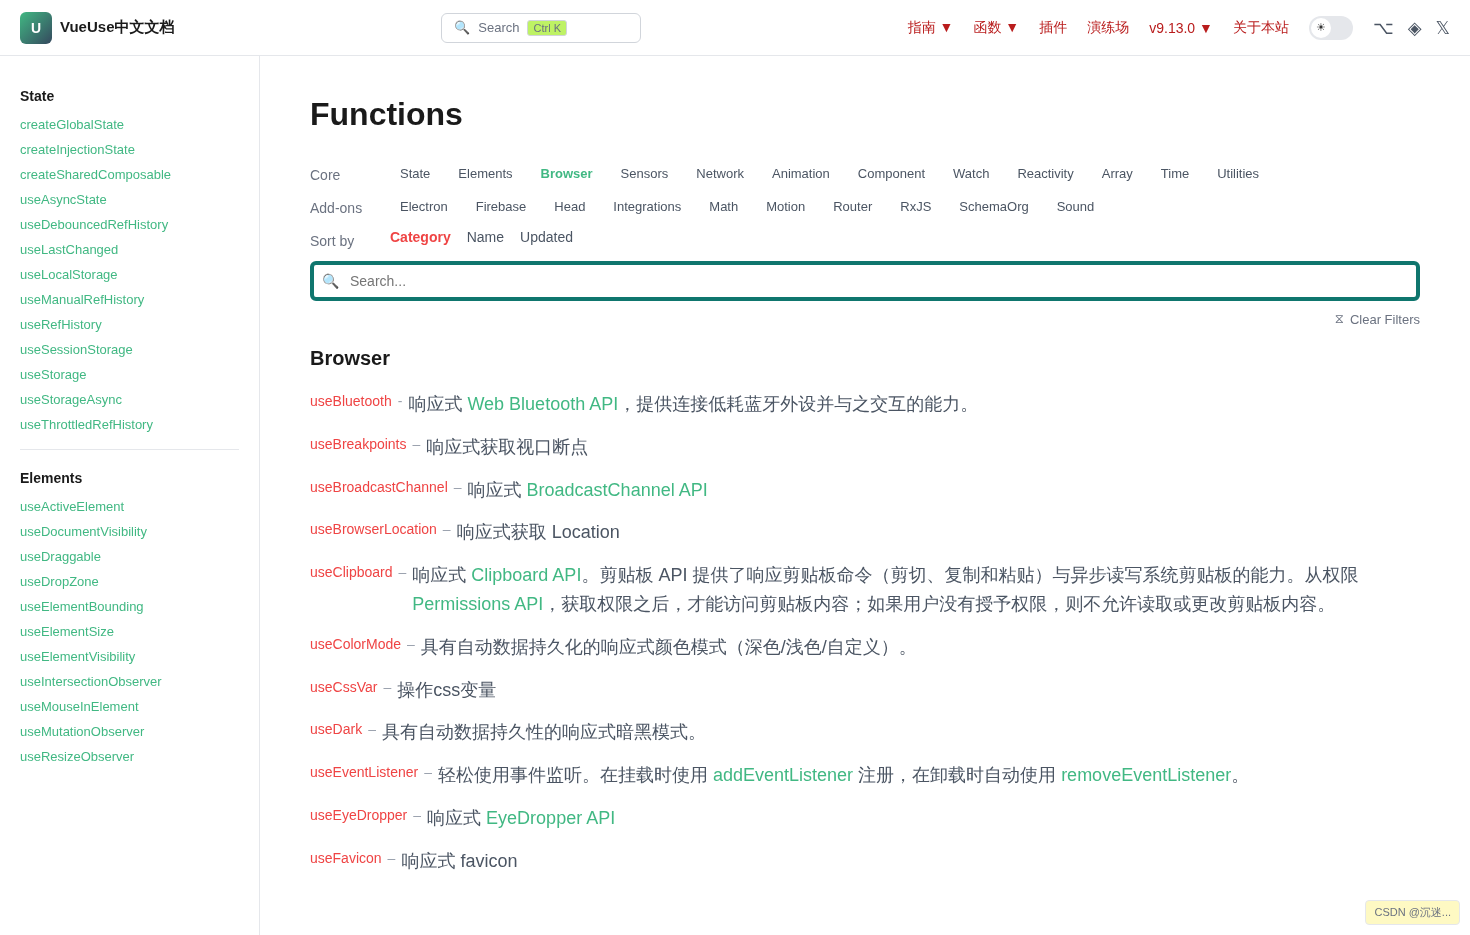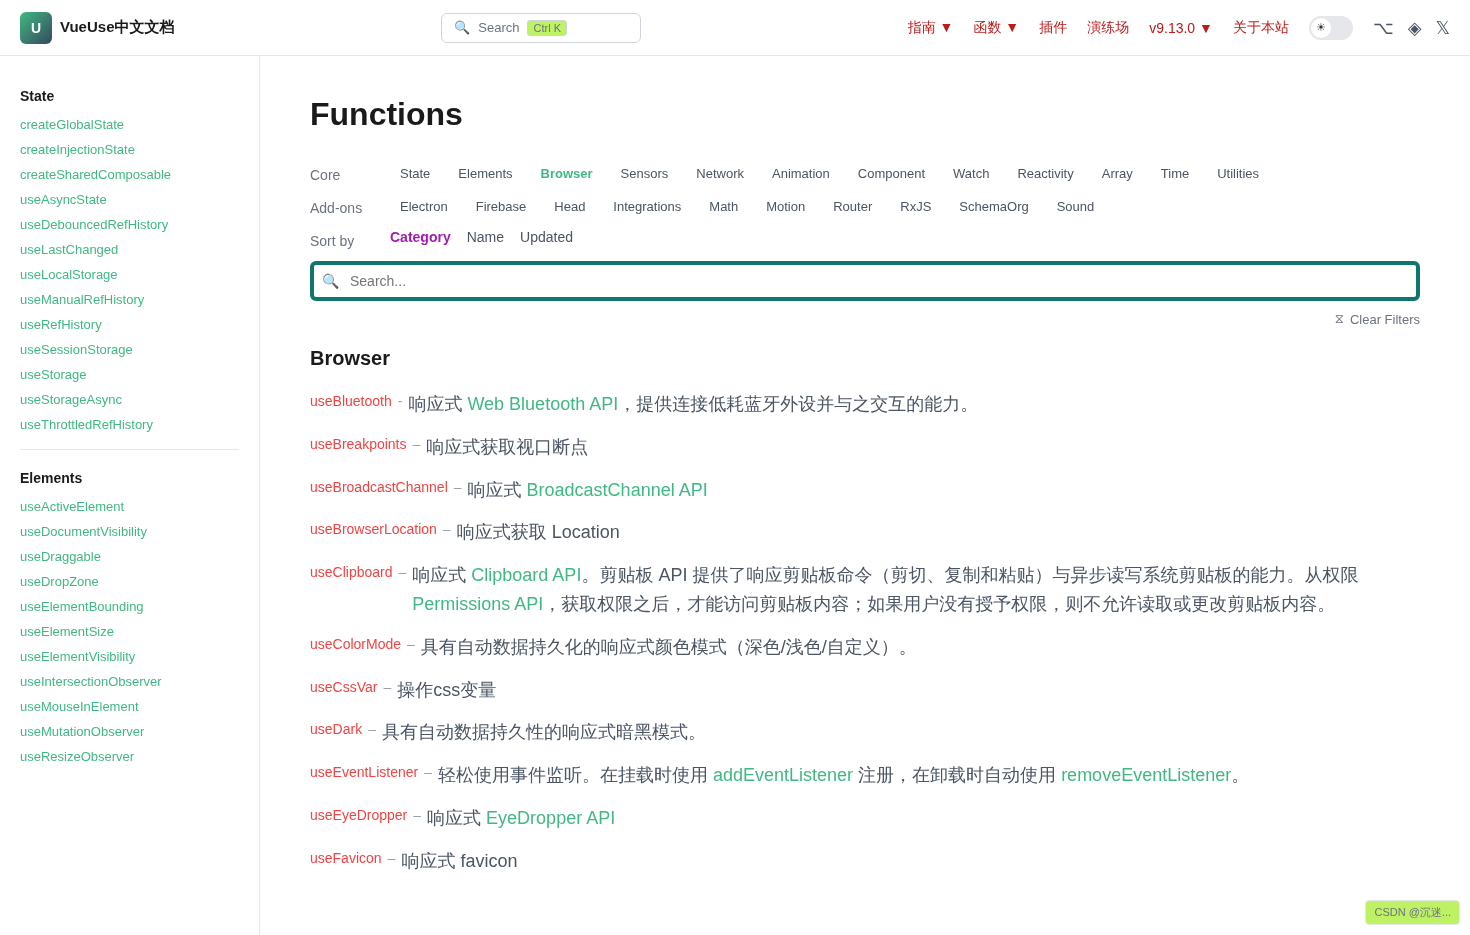--- a/index.html
+++ b/index.html
@@ -33,21 +33,21 @@
     
     .main { flex: 1; overflow-y: auto; padding: 40px 50px; }
     .page-title { font-size: 32px; font-weight: 700; color: #1a1a1a; margin-bottom: 30px; }
     .filter-row { display: flex; align-items: flex-start; margin-bottom: 12px; }
     .filter-label { width: 80px; color: #6b7280; font-size: 14px; padding-top: 4px; flex-shrink: 0; }
     .filter-tags { display: flex; flex-wrap: wrap; gap: 8px; flex: 1; }
     .tag { padding: 3px 10px; border-radius: 4px; font-size: 13px; cursor: pointer; color: #4b5563; }
     .tag.active { color: #41b883; font-weight: 600; }
     .sort-tags { display: flex; gap: 16px; }
     .sort-tag { font-size: 14px; cursor: pointer; color: #4b5563; }
-    .sort-tag.active { color: #a21caf; font-weight: 600; }
+    .sort-tag.active { color: #ef4444; font-weight: 600; }
     
     
     .filter-toggle { display: flex; align-items: center; gap: 8px; margin-right: 20px; cursor: pointer; }
     .toggle-circle { width: 14px; height: 14px; border-radius: 50%; background: #d1d5db; flex-shrink: 0; }
     .toggle-label { font-size: 13px; color: #4b5563; }
     
     
     .search-container { position: relative; margin-bottom: 10px; }
     .content-search { width: 100%; border: 4px solid #0f766e; border-radius: 6px; padding: 8px 12px 8px 36px; font-size: 14px; color: #333; outline: none; }
     .search-icon-inner { position: absolute; left: 12px; top: 50%; transform: translateY(-50%); color: #9ca3af; }
@@ -62,21 +62,21 @@
     .function-sep { color: #9ca3af; margin: 0 6px; }
     .function-desc { color: #4b5563; font-size: 18px; line-height: 1.6; }
     .function-desc a { color: #41b883; text-decoration: none; }
     
     
     ::-webkit-scrollbar { width: 6px; }
     ::-webkit-scrollbar-track { background: transparent; }
     ::-webkit-scrollbar-thumb { background: #d1d5db; border-radius: 3px; }
 
     
-    .csdn-badge { position: fixed; bottom: 10px; right: 10px; background: #bef264; border: 1px solid #e5e7eb; border-radius: 4px; padding: 4px 8px; font-size: 11px; color: #6b7280; }
+    .csdn-badge { position: fixed; bottom: 10px; right: 10px; background: #fef9c3; border: 1px solid #e5e7eb; border-radius: 4px; padding: 4px 8px; font-size: 11px; color: #6b7280; }
   </style>
 </head>
 <body>
 
 <header class="header">
   <div class="header-left">
     <div class="logo">
       <span>U</span>
     </div>
     <span class="site-title">VueUse中文文档</span>

